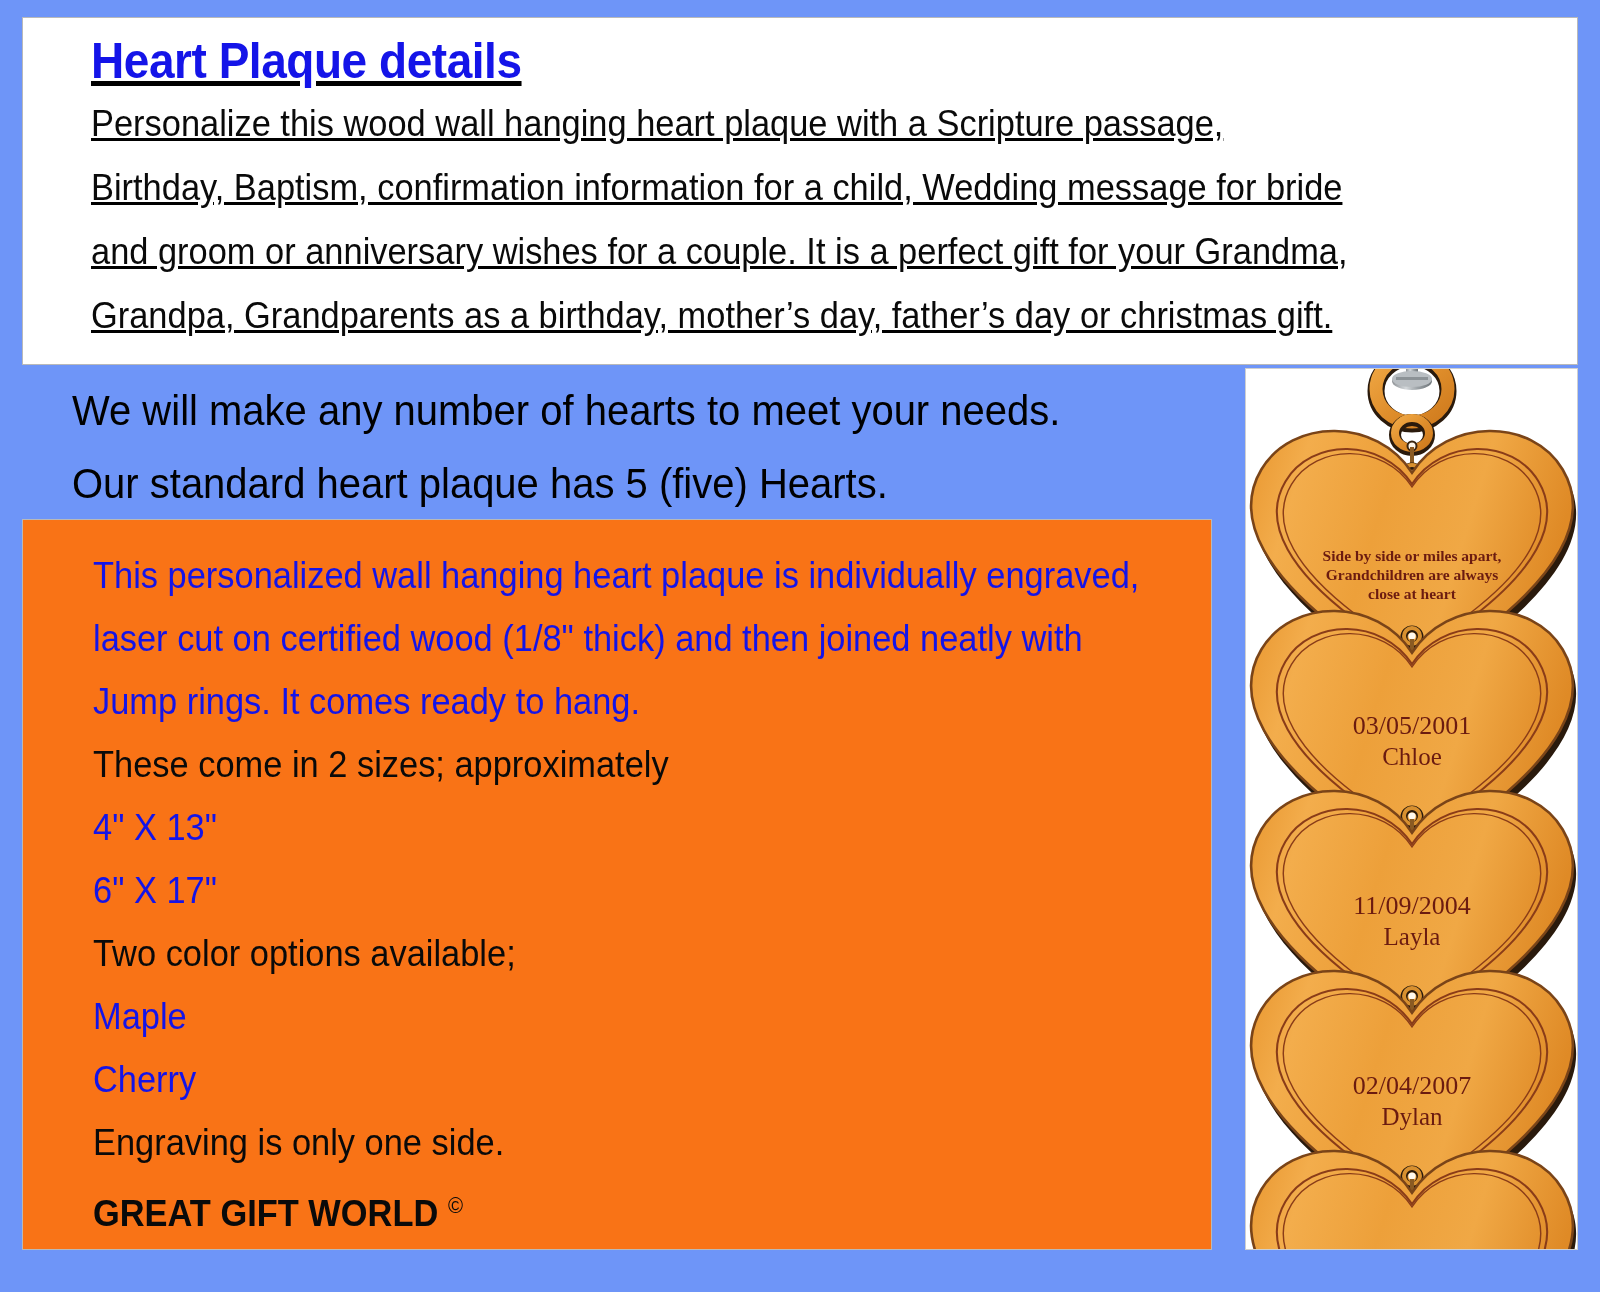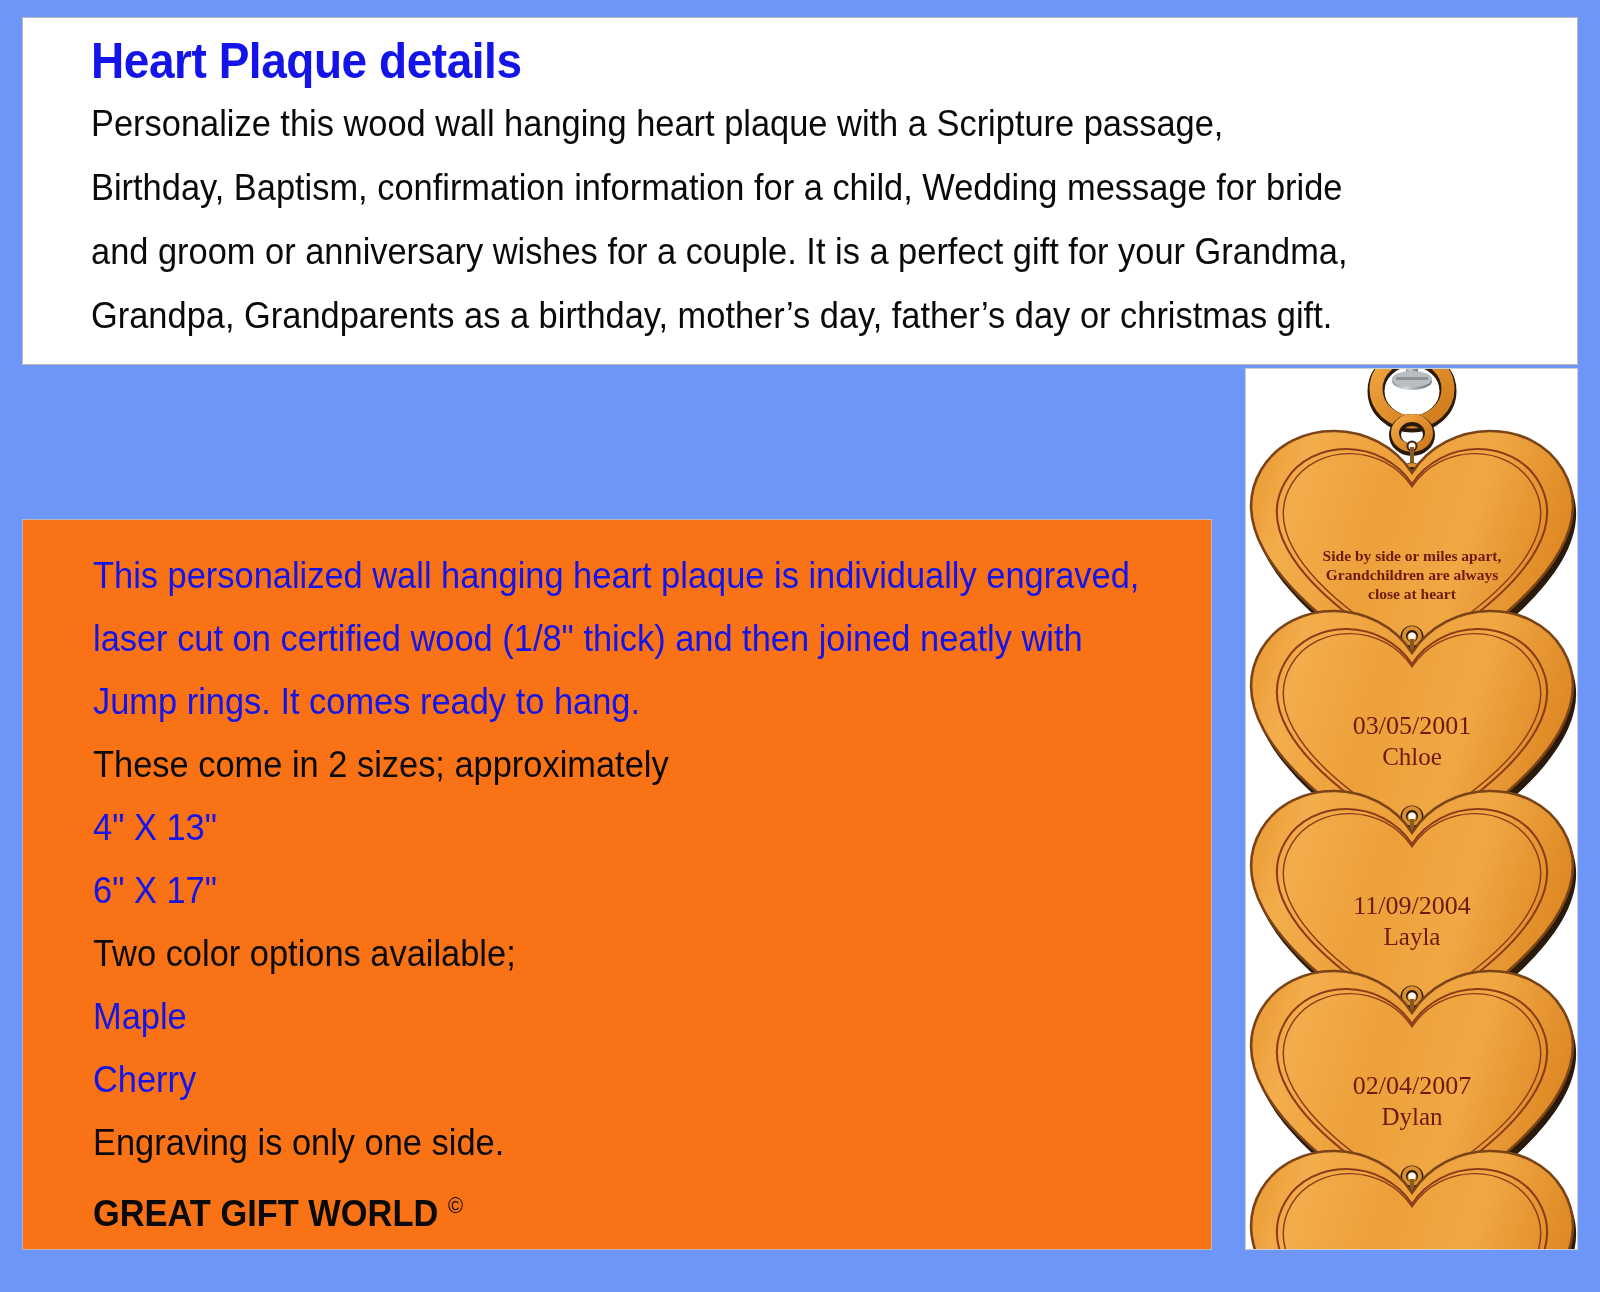--- a/index.html
+++ b/index.html
@@ -12,20 +12,21 @@
   .card{
     position:absolute;inset:0;
     background:#6e95f8;
   }
 
   
   .panel-top{
     position:absolute;left:22px;top:17px;width:1556px;height:348px;
     background:#ffffff;border:1px solid #b9b9b9;box-sizing:border-box;
     padding:14px 26px 0 68px;
+    text-decoration:underline;
   }
   .title{
     color:#1414e8;font-weight:bold;font-size:50px;line-height:58px;
     letter-spacing:-.5px;margin:0 0 2px 0;
     font-stretch:condensed;
     transform:scaleX(.92);transform-origin:left center;
     white-space:nowrap;
   }
   .desc{
     color:#0a0a0a;font-size:37px;line-height:64px;margin:0;
@@ -80,20 +81,24 @@
   <div class="panel-top">
     <div class="title">Heart Plaque details</div>
     <div class="desc">
       <div>Personalize this wood wall hanging heart plaque with a Scripture passage,</div>
       <div>Birthday, Baptism, confirmation information for a child, Wedding message for bride</div>
       <div>and groom or anniversary wishes for a couple. It is a perfect gift for your Grandma,</div>
       <div>Grandpa, Grandparents as a birthday, mother’s day, father’s day or christmas gift.</div>
     </div>
   </div>
 
+  <div class="band">
+    <p>We will make any number of hearts to meet your needs.</p>
+    <p>Our standard heart plaque has 5 (five) Hearts.</p>
+  </div>
 
   <div class="panel-left">
     <p class="blue">This personalized wall hanging heart plaque is individually engraved,</p>
     <p class="blue">laser cut on certified wood (1/8" thick) and then joined neatly with</p>
     <p class="blue">Jump rings. It comes ready to hang.</p>
     <p>These come in 2 sizes; approximately</p>
     <p class="blue">4" X 13"</p>
     <p class="blue">6" X 17"</p>
     <p>Two color options available;</p>
     <p class="blue">Maple</p>

